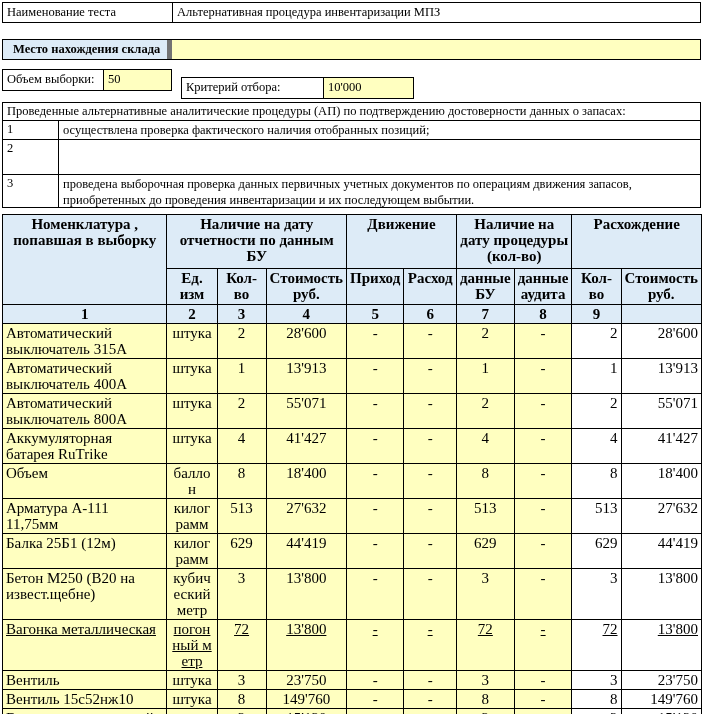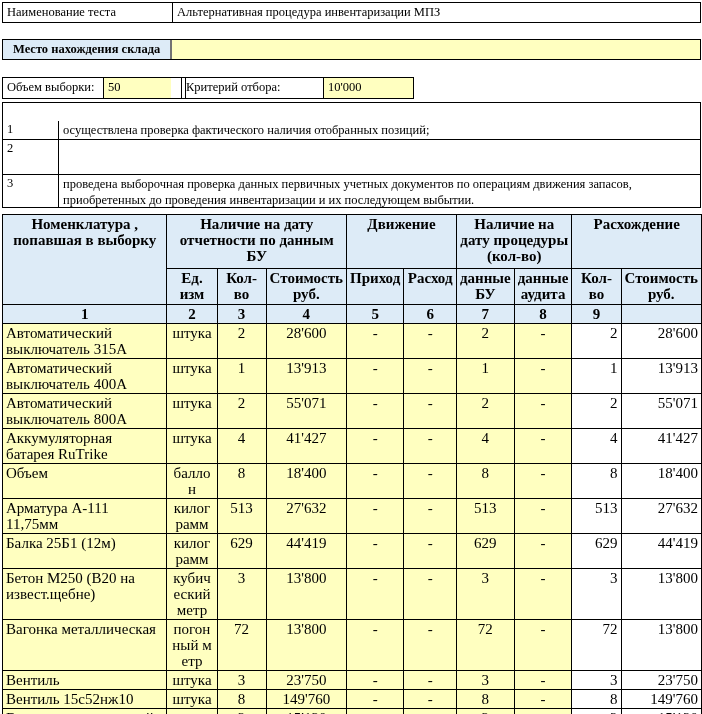--- a/index.html
+++ b/index.html
@@ -14,25 +14,25 @@
     .blue { background: #ddebf7; }
     .bold { font-weight: bold; }
 
     
     #title-row { left: 2px; top: 2px; width: 699px; height: 21px; }
     #title-row .lbl { left: 0; top: 0; width: 170px; height: 19px; border-right: 1px solid #000; }
     #title-row .val { left: 170px; top: 0; width: 527px; height: 19px; }
 
     
     #warehouse-row { left: 2px; top: 39px; width: 699px; height: 21px; }
-    #warehouse-row .lbl { left: 0; top: 0; width: 169px; height: 19px; border-right: 2px solid #737373; padding-left: 10px; }
+    #warehouse-row .lbl { left: 0; top: 0; width: 169px; height: 19px; border-right: 5px solid #737373; padding-left: 10px; }
     #warehouse-row .val { left: 169px; top: 0; width: 528px; height: 19px; }
 
     
-    #sample-size { left: 2px; top: 77px; width: 184px; height: 22px; }
+    #sample-size { left: 2px; top: 69px; width: 170px; height: 22px; }
     #sample-size .lbl { left: 0; top: 0; width: 101px; height: 20px; border-right: 1px solid #000; }
     #sample-size .val { left: 101px; top: 0; width: 67px; height: 20px; }
     #criterion { left: 181px; top: 77px; width: 233px; height: 22px; }
     #criterion .lbl { left: 0; top: 0; width: 142px; height: 20px; border-right: 1px solid #000; }
     #criterion .val { left: 142px; top: 0; width: 89px; height: 20px; }
 
     
     #procedures { left: 2px; top: 102px; width: 699px; height: 106px; }
     .proc-head { position: absolute; left: 0; top: 0; width: 697px; height: 18px; border-bottom: 1px solid #000; padding: 1px 4px; box-sizing: border-box; white-space: nowrap; }
     .proc-row { position: absolute; left: 0; width: 697px; box-sizing: border-box; }
@@ -71,20 +71,21 @@
   <div class="cell lbl">Объем выборки:</div>
   <div class="cell val yellow">50</div>
 </div>
 
 <div id="criterion" class="box">
   <div class="cell lbl">Критерий отбора:</div>
   <div class="cell val yellow">10'000</div>
 </div>
 
 <div id="procedures" class="box">
+  <div class="proc-head">Проведенные альтернативные аналитические процедуры (АП) по подтверждению достоверности данных о запасах:</div>
   <div class="proc-row" style="top:18px;height:19px;border-bottom:1px solid #000;">
     <div class="num">1</div>
     <div class="txt">осуществлена проверка фактического наличия отобранных позиций;</div>
   </div>
   <div class="proc-row" style="top:37px;height:35px;border-bottom:1px solid #000;">
     <div class="num">2</div>
   </div>
   <div class="proc-row" style="top:72px;height:32px;">
     <div class="num">3</div>
     <div class="txt">проведена выборочная проверка данных первичных учетных документов по операциям движения запасов, приобретенных до проведения инвентаризации и их последующем выбытии.</div>
@@ -226,21 +227,21 @@
         <td class="c" style="white-space: normal; word-break: break-all;">кубический метр</td>
         <td class="c">3</td>
         <td class="c">13'800</td>
         <td class="c">-</td>
         <td class="c">-</td>
         <td class="c">3</td>
         <td class="c">-</td>
         <td class="r">3</td>
         <td class="r">13'800</td>
       </tr>
-      <tr style="height: 49px;">
+      <tr style="height: 49px; text-decoration: underline;">
         <td class="name">Вагонка металлическая</td>
         <td class="c" style="white-space: normal; word-break: break-all;">погонный метр</td>
         <td class="c">72</td>
         <td class="c">13'800</td>
         <td class="c">-</td>
         <td class="c">-</td>
         <td class="c">72</td>
         <td class="c">-</td>
         <td class="r">72</td>
         <td class="r">13'800</td>

